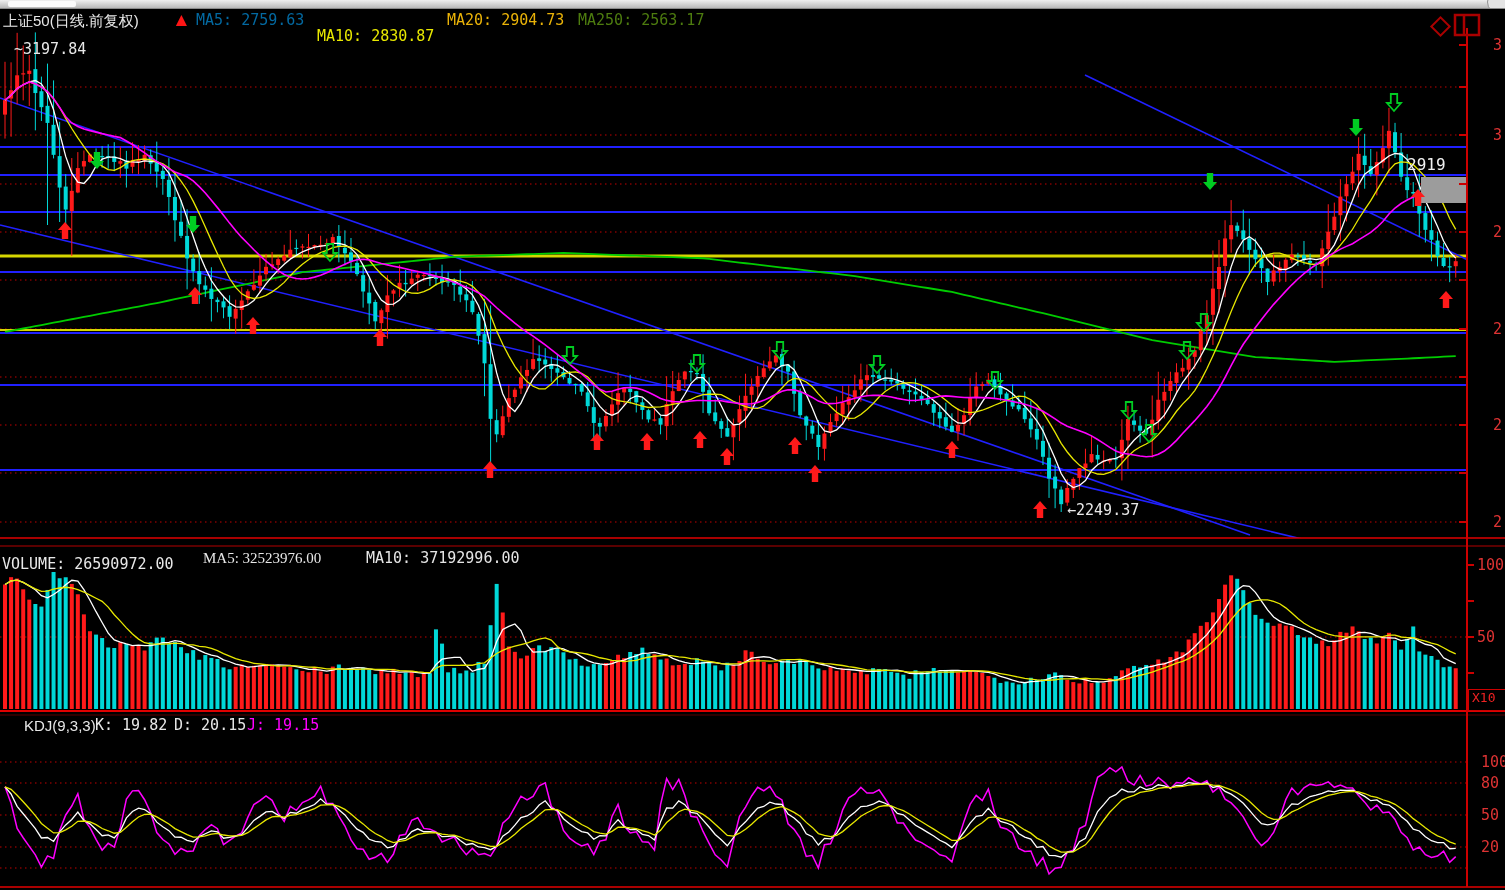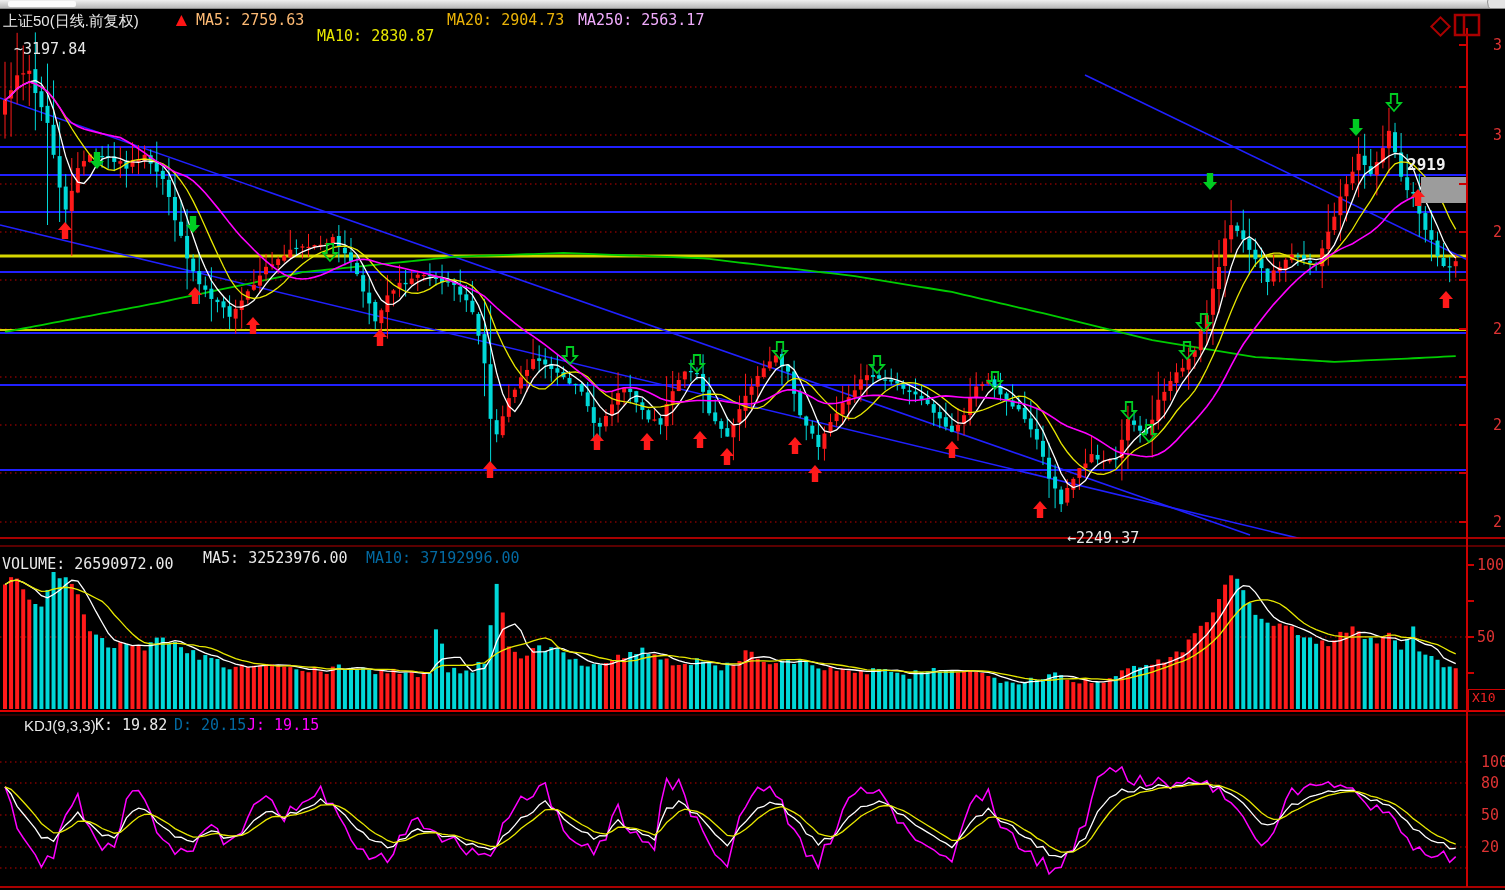--- a/index.html
+++ b/index.html
@@ -5,24 +5,24 @@
   html,body{margin:0;padding:0;background:#000;}
   #screen{position:relative;width:1505px;height:890px;background:#000;overflow:hidden;
           font-family:"Liberation Sans",sans-serif;}
   #topbar{position:absolute;left:0;top:0;width:1505px;height:8px;
           background:linear-gradient(#efefef,#b9b9b9);border-bottom:1px solid #8a8a8a;overflow:hidden;}
   .chrome-btn{position:absolute;left:8px;top:1px;width:68px;height:6px;background:#fafafa;border-radius:2px;}
   .chrome-curve{position:absolute;right:-6px;top:-10px;width:22px;height:22px;border-radius:50%;
           background:#e4e4e4;border:1px solid #909090;}
   svg{position:absolute;left:0;top:0;}
   .t{position:absolute;font-size:15px;line-height:17px;white-space:pre;letter-spacing:0px;text-align:right;}
-  .w{color:#e8e8e8}.y{color:#0369a1}.m{color:#ff00ff}
+  .w{color:#e8e8e8}.y{color:#e5e5e5}.m{color:#ff00ff}
   .num{font-family:"DejaVu Sans Mono",monospace;}
   #hdr-arrow{position:absolute;left:172px;top:9px;color:#ff1515;font-size:19px;font-weight:bold;}
-  #cur-price{position:absolute;left:1407px;top:155px;color:#f0f0f0;font-size:16px;font-weight:bold;}
+  #cur-price{position:absolute;left:1407px;top:155px;color:#f0f0f0;font-size:16px;}
   #x10-box{position:absolute;left:1468px;top:689px;width:40px;height:20px;border:1px solid #cc0000;
            color:#ee2222;font-size:13px;padding-left:3px;overflow:hidden;}
   .icon{position:absolute;}
 </style>
 </head>
 <body>
 
 <div id="screen">
 
   <div id="topbar">
@@ -872,39 +872,39 @@
         <line x1="1467" y1="673" x2="1474" y2="673" stroke="#cc0000" stroke-width="2"></line>
         <text x="1481" y="767" fill="#dd3333" font-size="15" font-family="&quot;DejaVu Sans Mono&quot;,monospace">100</text>
         <text x="1481" y="788" fill="#dd3333" font-size="15" font-family="&quot;DejaVu Sans Mono&quot;,monospace">80</text>
         <text x="1481" y="820" fill="#dd3333" font-size="15" font-family="&quot;DejaVu Sans Mono&quot;,monospace">50</text>
         <text x="1481" y="852" fill="#dd3333" font-size="15" font-family="&quot;DejaVu Sans Mono&quot;,monospace">20</text>
       </g>
     </svg>
 
   <div class="t w" style="left:3px;top:12px;">上证50(日线.前复权)</div>
   <div id="hdr-arrow">▲</div>
-  <div class="t num" style="left: 196px; top: 12px; color: #fdba74;">MA5: 2759.63</div>
+  <div class="t num" style="left: 196px; top: 12px; color: #0369a1;">MA5: 2759.63</div>
   <div class="t num" style="left: 317px; top: 28px; color: rgb(232, 232, 0);">MA10: 2830.87</div>
   <div class="t num" style="left: 447px; top: 12px; color: #eab308;">MA20: 2904.73</div>
-  <div class="t num" style="left: 578px; top: 12px; color: #f0abfc;">MA250: 2563.17</div>
+  <div class="t num" style="left: 578px; top: 12px; color: #4d7c0f;">MA250: 2563.17</div>
 
   <svg class="icon" style="left:1426px;top:12px;" width="28" height="28">
     <rect x="8" y="8" width="13" height="13" fill="none" stroke="#aa0000" stroke-width="2" transform="rotate(45 14.5 14.5)"></rect>
   </svg>
   <svg class="icon" style="left:1452px;top:12px;" width="30" height="28">
     <rect x="3" y="3" width="24" height="20" fill="none" stroke="#aa0000" stroke-width="2.5"></rect>
     <line x1="12" y1="3" x2="12" y2="23" stroke="#aa0000" stroke-width="2.5"></line>
   </svg>
 
   <div class="t w num" style="left:14px;top:41px;">~3197.84</div>
-  <div class="t w num" style="left:1067px;top:502px;margin-top:28px;">←2249.37</div>
+  <div class="t w num" style="left:1067px;top:502px;">←2249.37</div>
   <div id="cur-price" class="num">2919</div>
 
   <div class="t w num" style="left:2px;top:556px;">VOLUME: 26590972.00</div>
-  <div class="t w num" style="left:203px;top:550px;">MA5: 32523976.00</div>
+  <div class="t w num" style="left:203px;top:550px;font-family:Liberation Serif, serif;">MA5: 32523976.00</div>
   <div class="t y num" style="left:366px;top:550px;">MA10: 37192996.00</div>
   <div id="x10-box" class="num">X10</div>
 
   <div class="t w" style="left:2px;top:717px;margin-left:22px;">KDJ(9,3,3)</div>
   <div class="t w num" style="left:95px;top:717px;">K: 19.82</div>
   <div class="t y num" style="left:174px;top:717px;">D: 20.15</div>
   <div class="t m num" style="left:247px;top:717px;">J: 19.15</div>
 
 </div>
 

